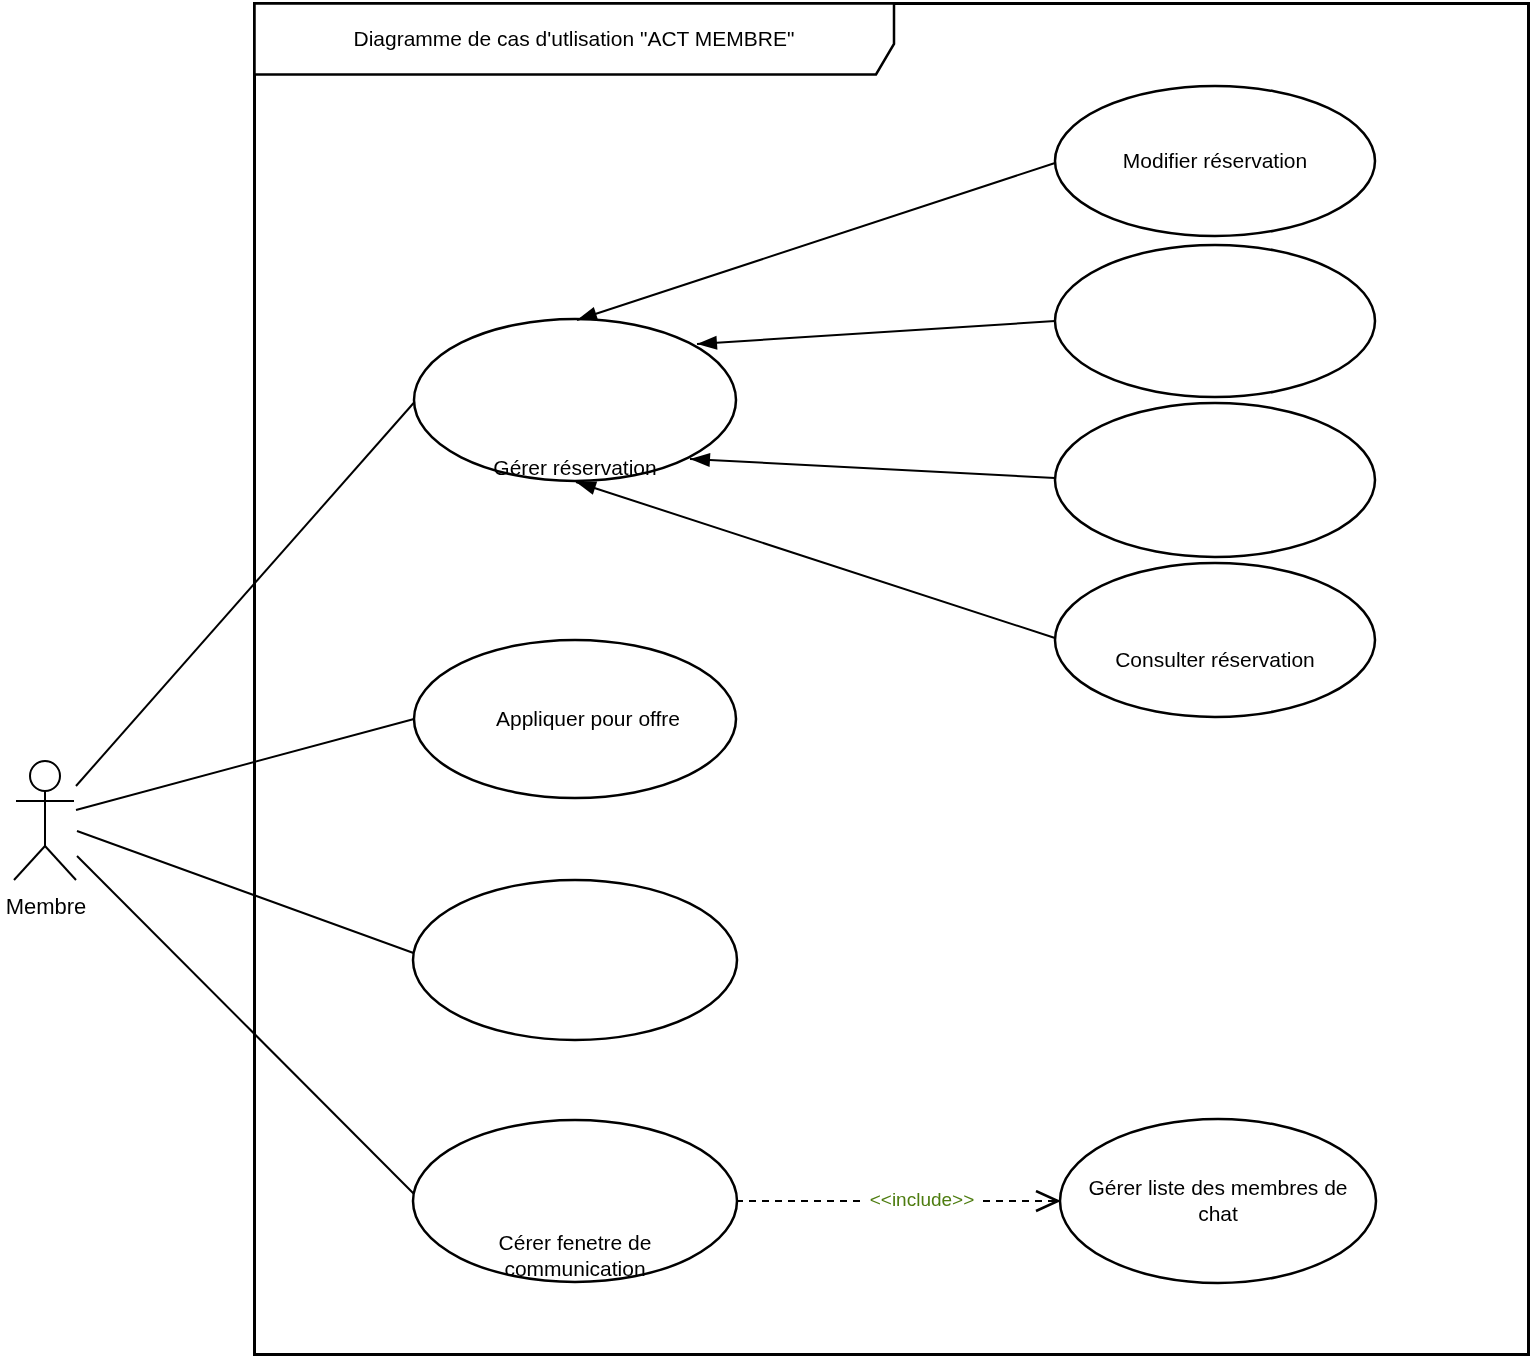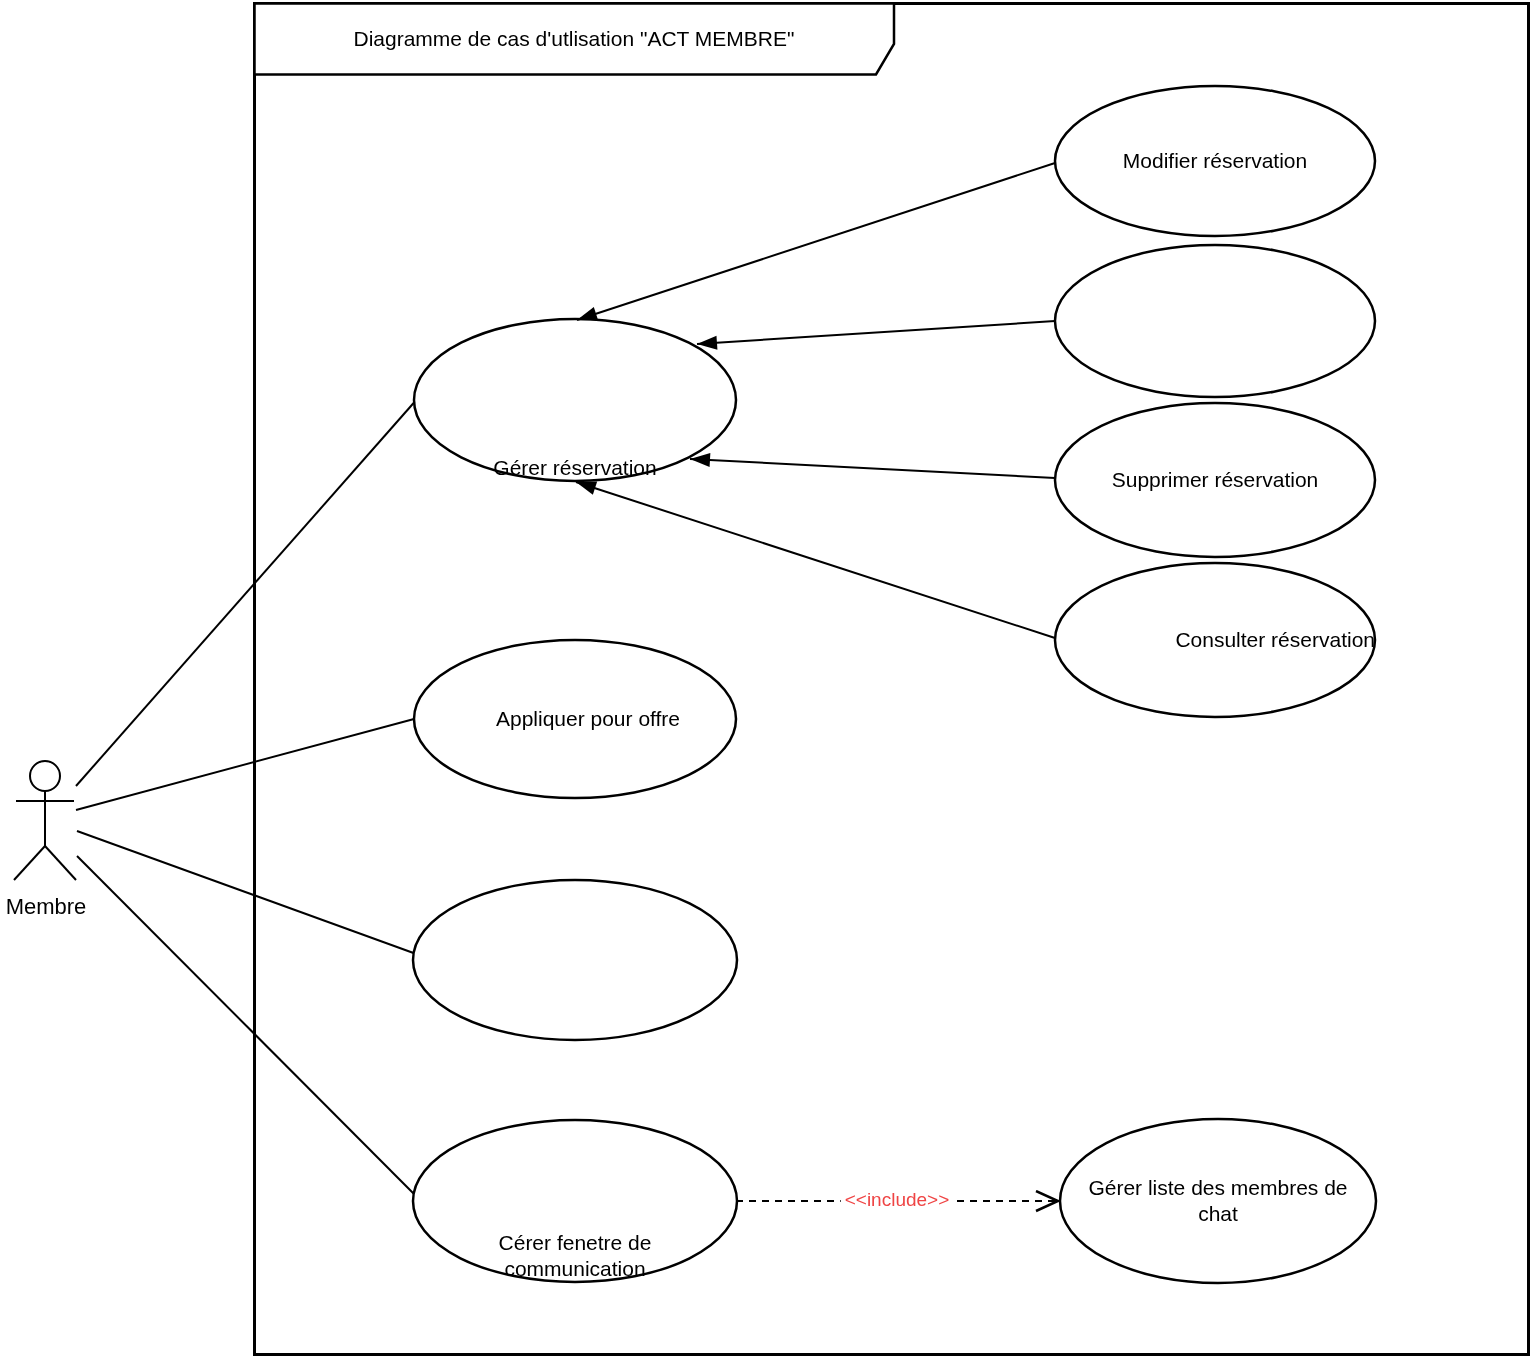--- a/index.html
+++ b/index.html
@@ -10,22 +10,22 @@
     position: absolute; display: flex; align-items: center; justify-content: center;
     text-align: center; font-size: 21px; line-height: 1.25; color: #000000;
     pointer-events: none;
   }
   .label span { display: inline-block; }
   .frame-title { font-size: 21px; }
   .actor-label { font-size: 22px; }
   .wrap-narrow span { max-width: 190px; }
   .wrap-mid span { max-width: 272px; }
   .include-label {
-    position: absolute; left: 897px; top: 1200px; transform: translate(-50%, -50%);
-    background: #ffffff; padding: 0 4px; font-size: 19px; color: #ef4444;
+    position: absolute; left: 922px; top: 1200px; transform: translate(-50%, -50%);
+    background: #ffffff; padding: 0 4px; font-size: 19px; color: #4d7c0f;
     pointer-events: none; white-space: nowrap;
   }
 </style>
 </head>
 <body>
 
 <div class="stage">
 
   <svg class="layer" xmlns="http://www.w3.org/2000/svg" viewBox="0 0 1536 1362">
     <defs>
@@ -78,24 +78,21 @@
   <div class="label actor-label" style="left:0px; top:893px; width:92px; height:28px;">
     <span>Membre</span>
   </div>
 
   <div class="label" style="left:414px; top:319px; width:322px; height:162px;align-items:flex-end;">
     <span>Gérer réservation</span>
   </div>
   <div class="label" style="left:1055px; top:86px; width:320px; height:150px;">
     <span>Modifier réservation</span>
   </div>
-  <div class="label" style="left:1055px; top:403px; width:320px; height:154px;">
-    <span>Supprimer réservation</span>
-  </div>
-  <div class="label" style="left:1055px; top:563px; width:320px; height:154px;justify-content:flex-end;">
+  <div class="label" style="left:1055px; top:583px; width:320px; height:154px;">
     <span>Consulter réservation</span>
   </div>
   <div class="label" style="left:427px; top:640px; width:322px; height:158px;">
     <span>Appliquer pour offre</span>
   </div>
   <div class="label wrap-narrow" style="left:413px; top:1120px; width:324px; height:162px;align-items:flex-end;">
     <span>Cérer fenetre de communication</span>
   </div>
   <div class="label wrap-mid" style="left:1060px; top:1119px; width:316px; height:164px;">
     <span>Gérer liste des membres de chat</span>

